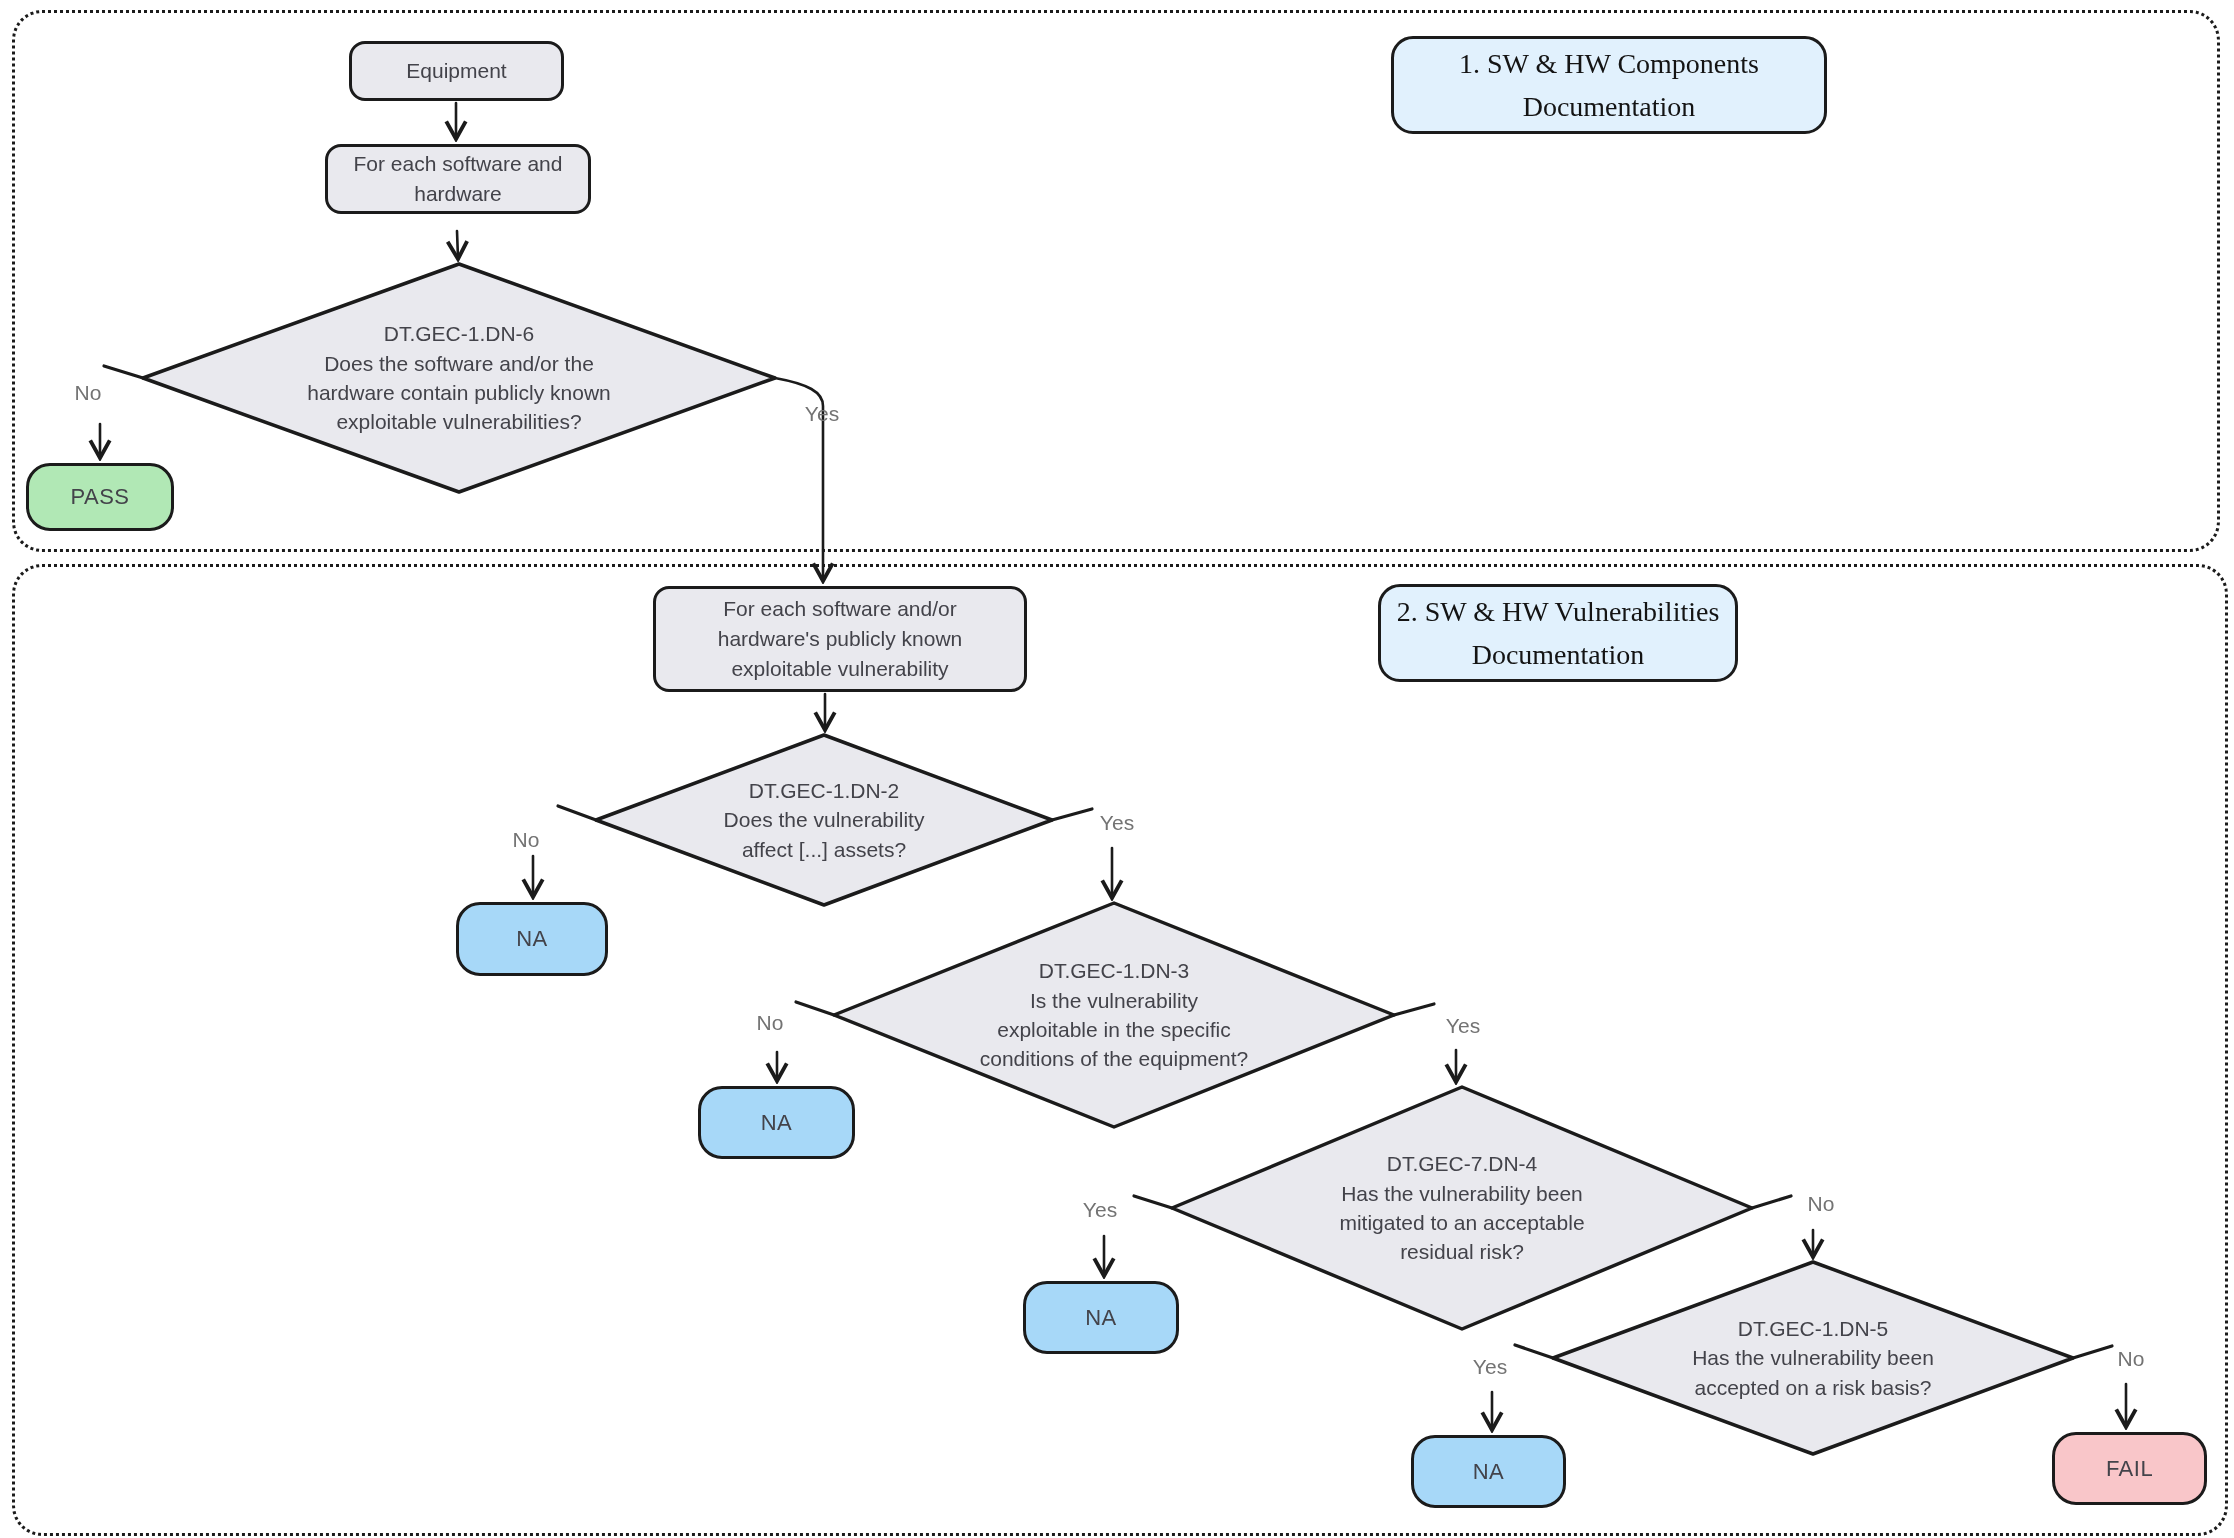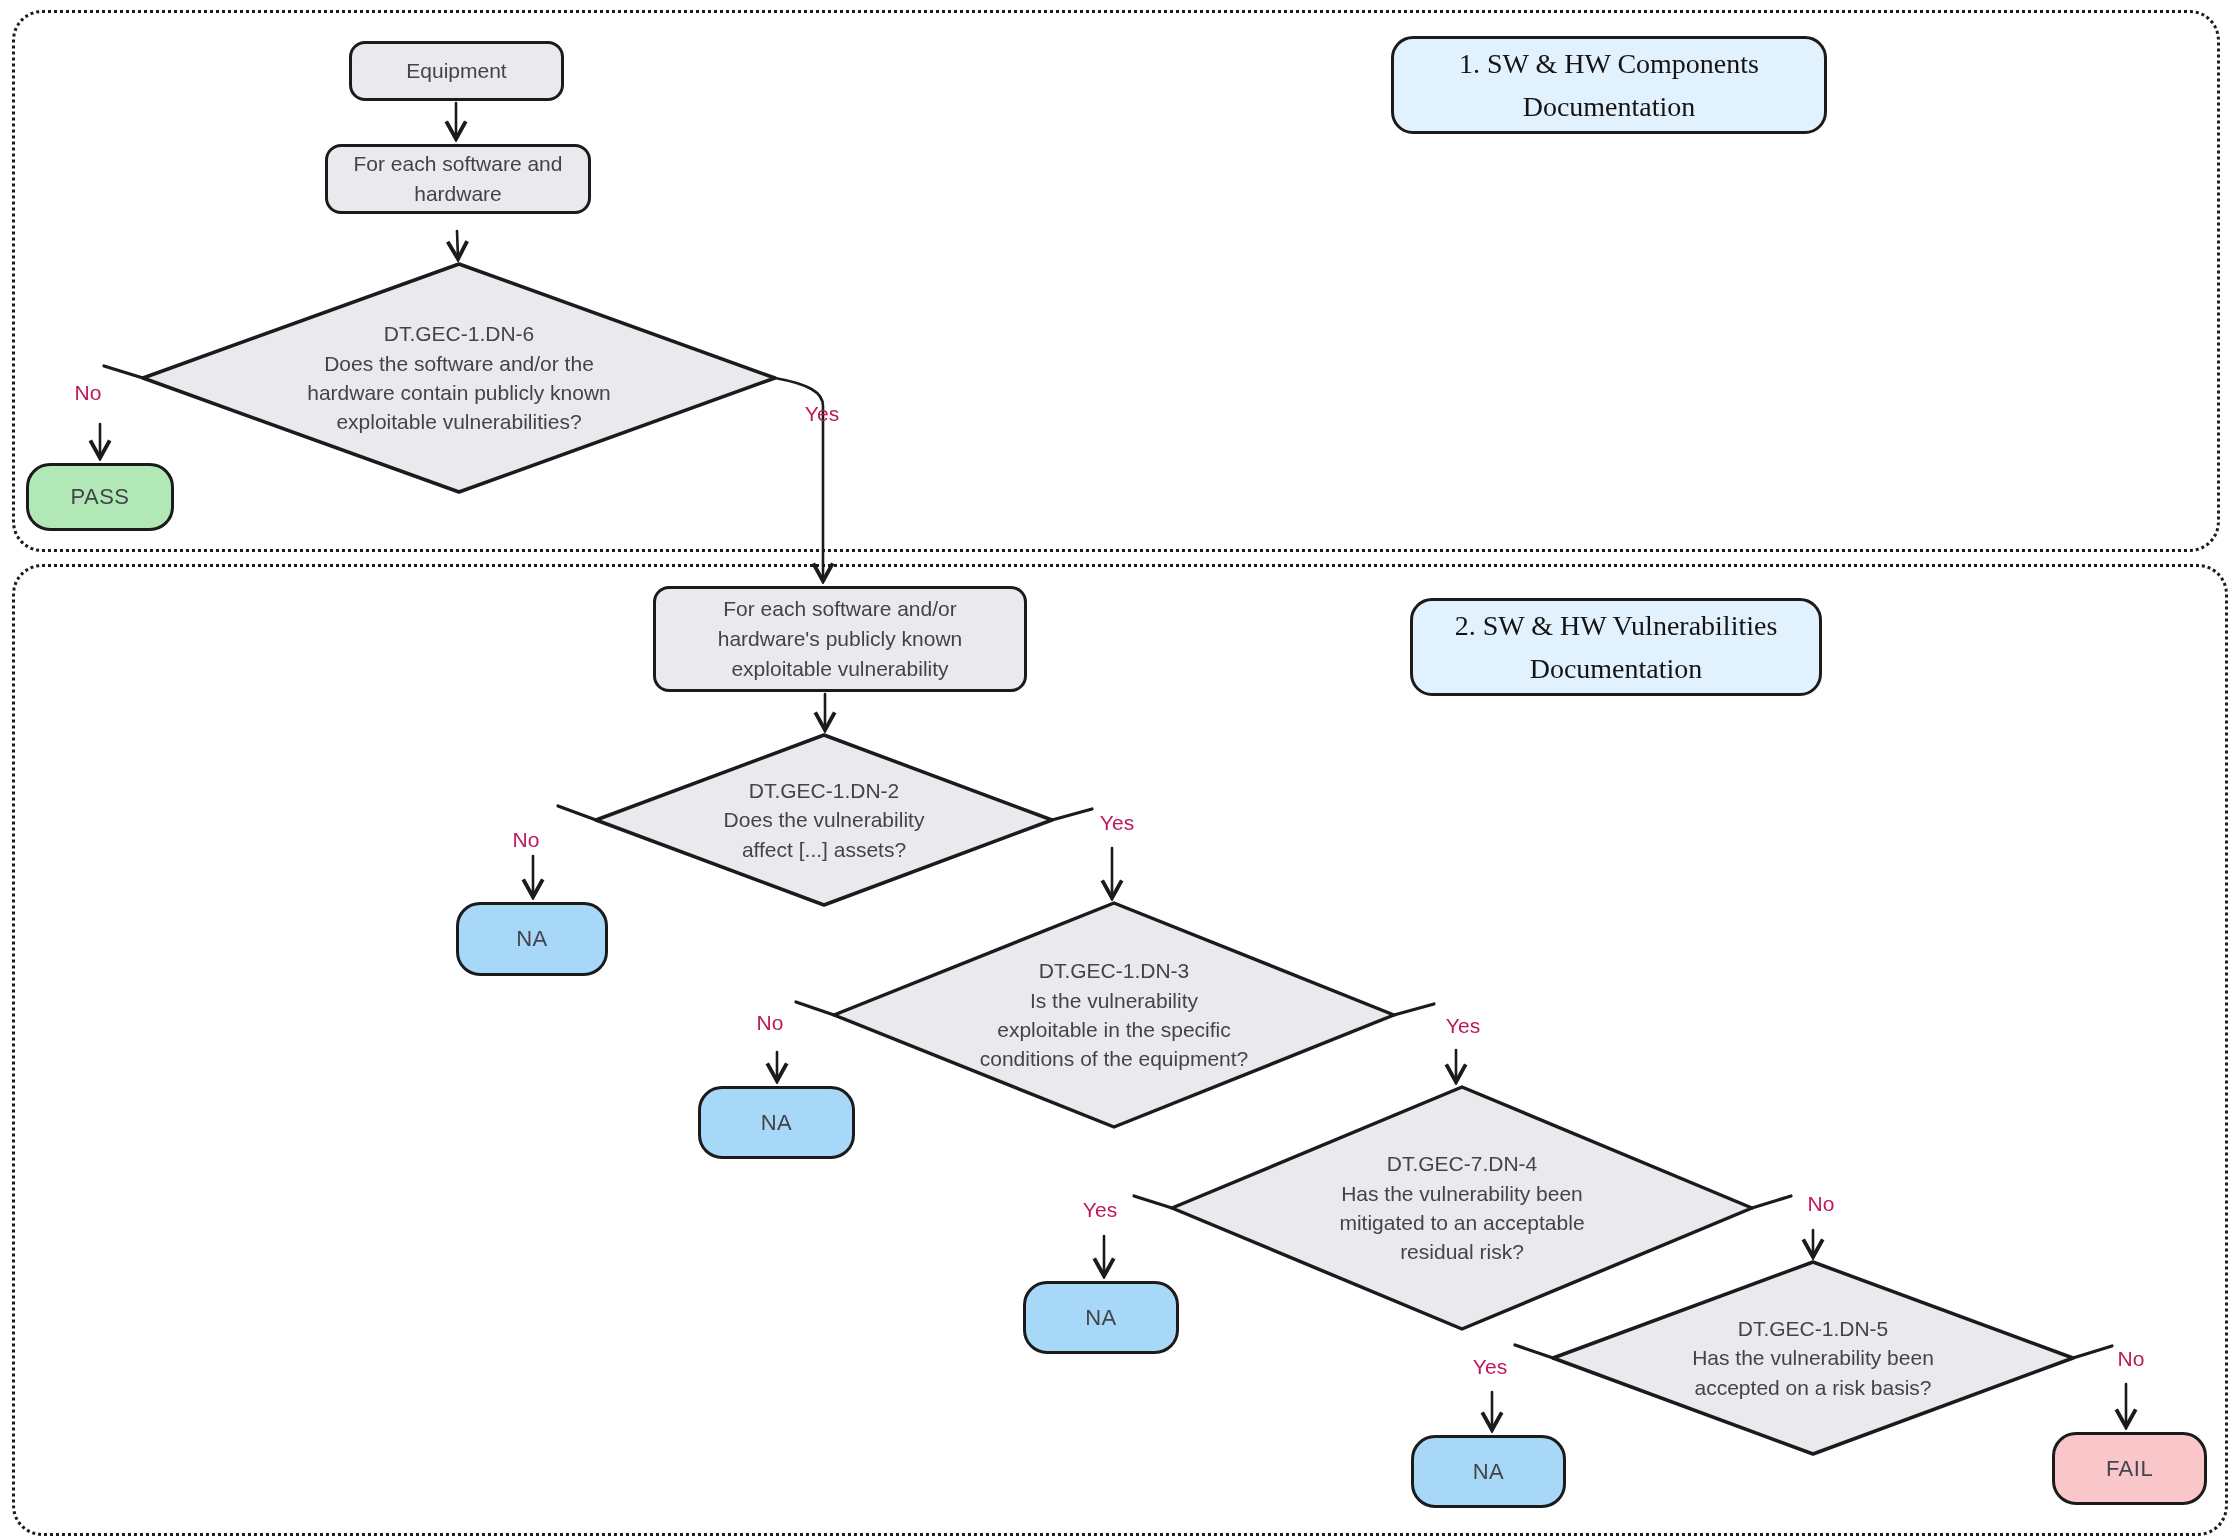--- a/index.html
+++ b/index.html
@@ -52,21 +52,21 @@
     position:absolute;z-index:2;
     display:flex;flex-direction:column;align-items:center;justify-content:center;
     text-align:center;color:var(--text,#3f3f46);
     font-size:21px;line-height:1.4;
     pointer-events:none;
   }
   .diamond-text .d-q{white-space:pre-line;}
   .edge-label{
     position:absolute;z-index:3;
     transform:translate(-50%,-50%);
-    font-size:21px;color:#be185d;
+    font-size:21px;color:#737373;
     background:transparent;
   }
 </style>
 </head>
 <body>
 
 <div id="stage">
 
   <div class="section" style="left:12px;top:10px;width:2202px;height:536px;"></div>
   <div class="section" style="left:12px;top:564px;width:2210px;height:966px;"></div>
@@ -107,21 +107,21 @@
       <line x1="1394" y1="1015" x2="1434" y2="1004"></line>
       <line x1="1172" y1="1208" x2="1134" y2="1196"></line>
       <line x1="1752" y1="1208" x2="1791" y2="1196"></line>
       <line x1="1553" y1="1358" x2="1515" y2="1345"></line>
       <line x1="2073" y1="1358" x2="2112" y2="1346"></line>
     </g>
   </svg>
 
   <div class="node title-box" style="left:1378px;top:36px;width:436px;height:98px;margin-left:13px;">1. SW &amp; HW Components
 Documentation</div>
-  <div class="node title-box" style="left:1378px;top:598px;width:412px;height:98px;margin-left:32px;">2. SW &amp; HW Vulnerabilities
+  <div class="node title-box" style="left:1378px;top:584px;width:360px;height:98px;">2. SW &amp; HW Vulnerabilities
 Documentation</div>
 
   <div class="node proc" style="left:349px;top:41px;width:215px;height:60px;">Equipment</div>
   <div class="node proc" style="left:325px;top:144px;width:266px;height:70px;">For each software and
 hardware</div>
   <div class="node proc" style="left:653px;top:586px;width:374px;height:106px;">For each software and/or
 hardware's publicly known
 exploitable vulnerability</div>
 
   <div class="diamond-text" style="left:229px;top:298px;width:460px;height:160px;">

